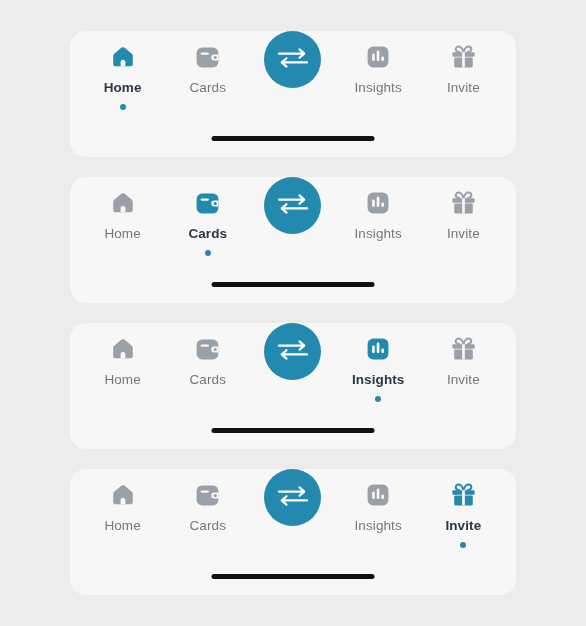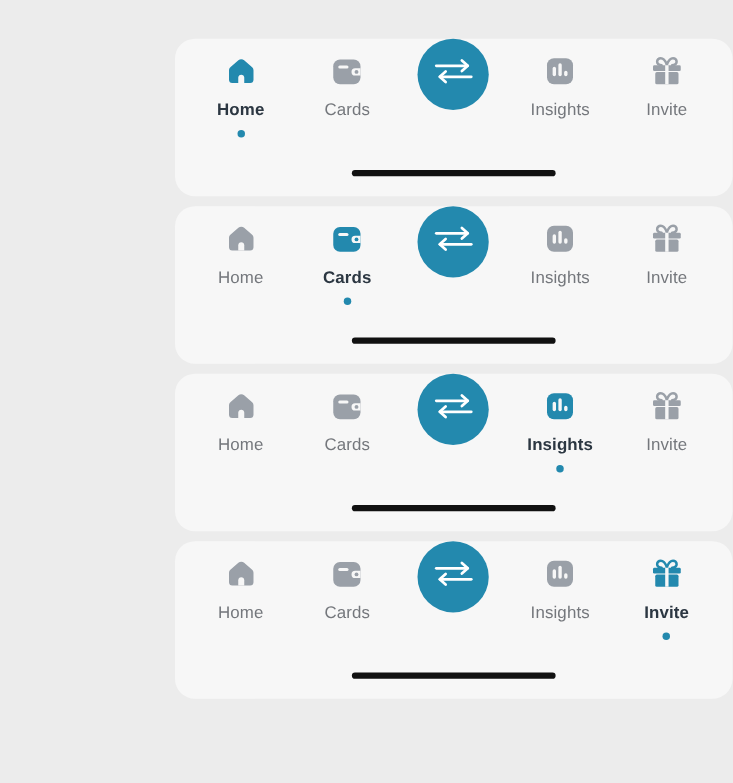--- a/index.html
+++ b/index.html
@@ -14,22 +14,22 @@
     overflow: hidden;
   }
   .stack {
     position: absolute;
     left: 0;
     top: 0;
     width: 586px;
     height: 626px;
     display: flex;
     flex-direction: column;
-    align-items: flex-end;
-    gap: 8px;
+    align-items: center;
+    gap: 20px;
     padding-top: 31px;
     box-sizing: border-box;
   }
   .navbar-card {
     width: 446px;
     height: 126px;
     background: #f7f7f7;
     border-radius: 16px;
     position: relative;
     flex: 0 0 auto;

